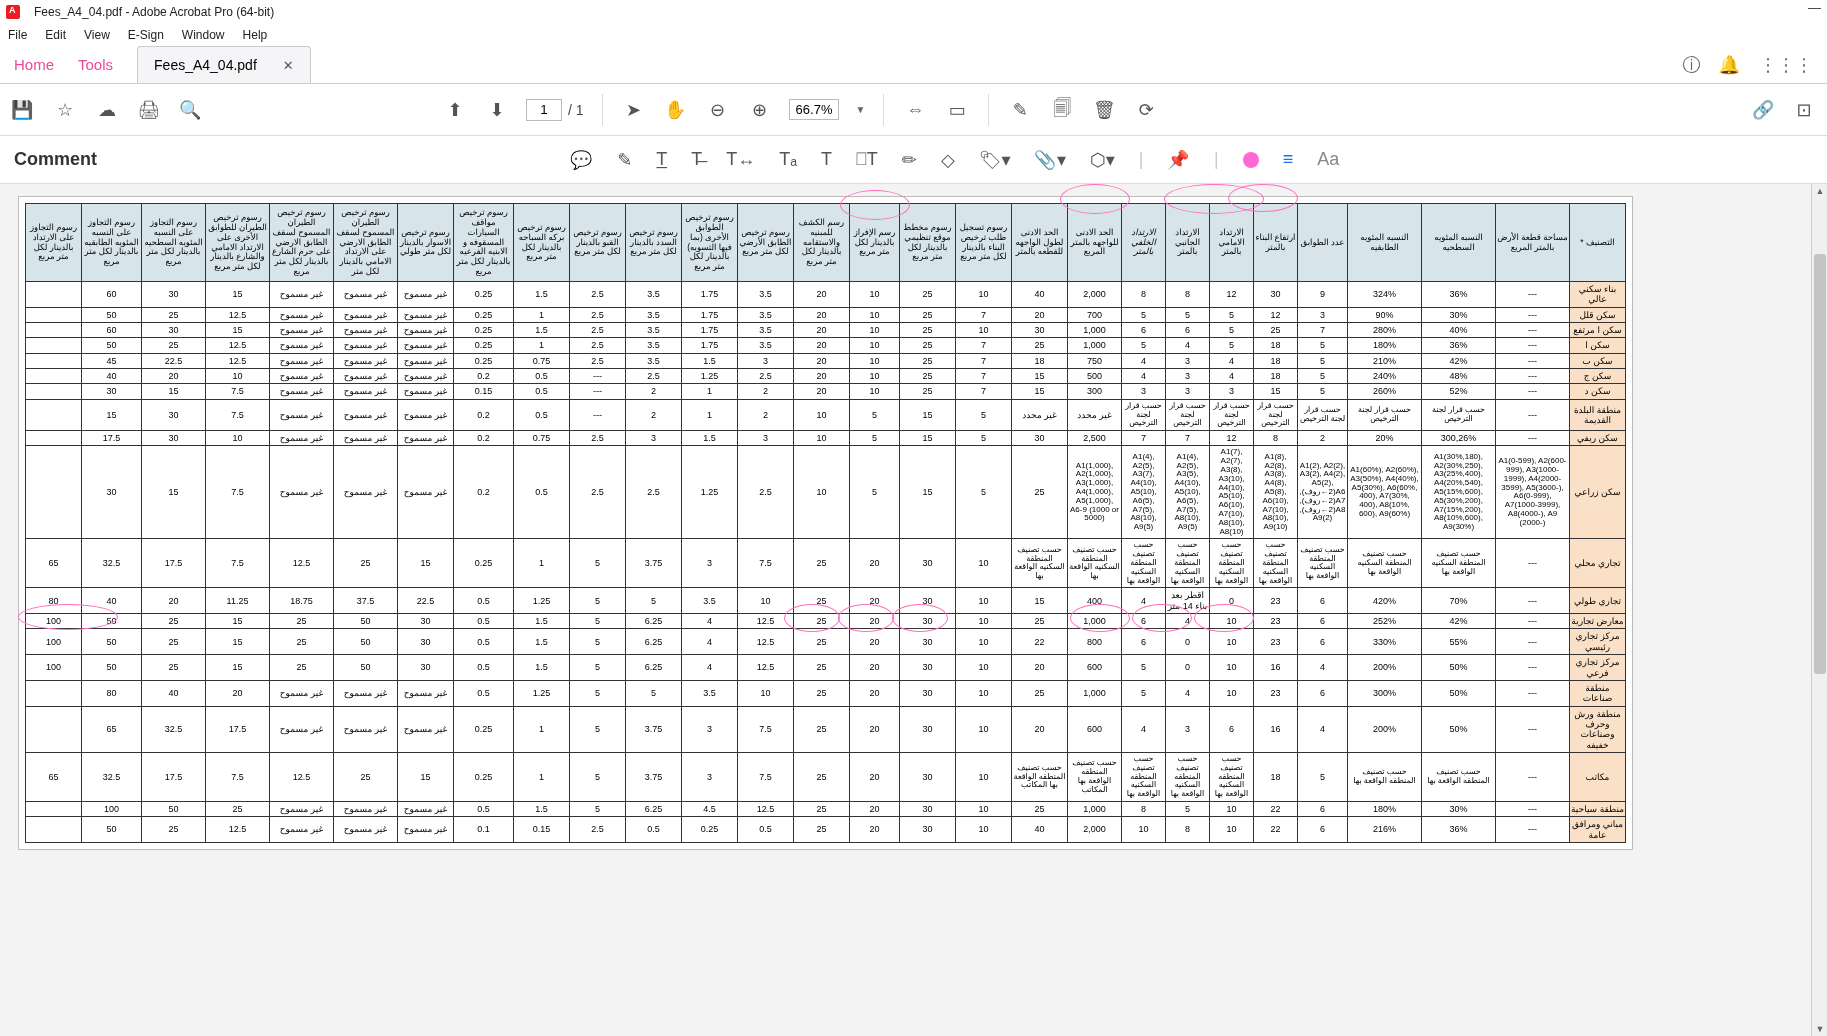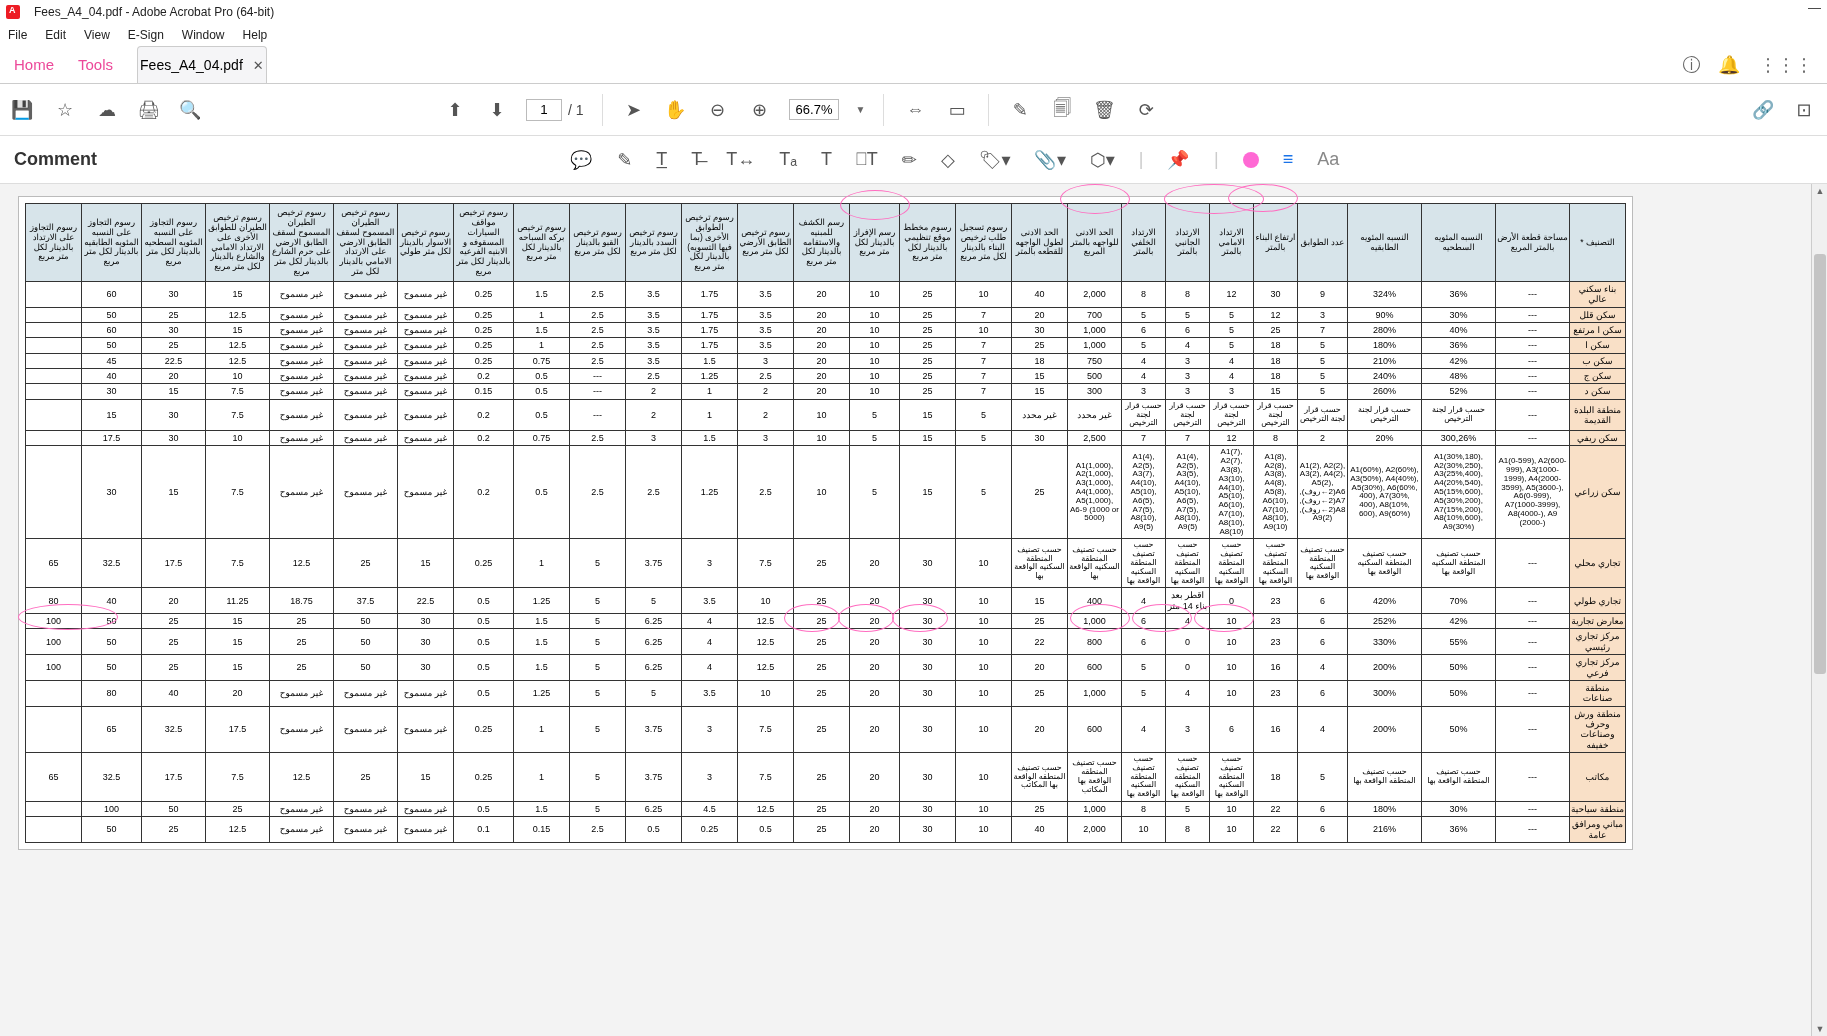--- a/index.html
+++ b/index.html
@@ -4,21 +4,21 @@
 <style>
 *{box-sizing:border-box;margin:0;padding:0;font-family:"Segoe UI",Arial,sans-serif}
 body{background:#fff;overflow:hidden;width:1827px;height:1036px;position:relative}
 .title-bar{height:24px;display:flex;align-items:center;padding:2px 6px;font-size:12px;color:#222;gap:14px}
 .title-bar .pdf-icon{width:14px;height:14px;background:#ed1c24;border-radius:2px;position:relative}
 .title-bar .pdf-icon::after{content:"A";position:absolute;color:#fff;font-size:9px;font-weight:bold;left:3px;top:0}
 .win-controls{position:absolute;right:6px;top:0;display:flex;gap:10px;font-size:13px;color:#333}
 .menu-bar{height:22px;display:flex;align-items:center;padding:0 8px;gap:18px;font-size:12px;color:#222}
 .tab-strip{height:38px;display:flex;align-items:center;border-bottom:1px solid #ccc;padding:0 14px;gap:24px}
 .tab-strip .home,.tab-strip .tools{font-size:15px;color:#ec4899}
-.file-tab{display:flex;align-items:center;gap:10px;height:100%;padding:0 2px;border-top:2px solid transparent;background:#f5f5f7;border:1px solid #ccc;border-bottom:none;border-radius:4px 4px 0 0;font-size:14px}
+.file-tab{display:flex;align-items:center;gap:26px;height:100%;padding:0 16px;border-top:2px solid transparent;background:#f5f5f7;border:1px solid #ccc;border-bottom:none;border-radius:4px 4px 0 0;font-size:14px}
 .file-tab .close{font-size:13px;color:#555}
 .right-icons-top{margin-left:auto;display:flex;gap:18px;align-items:center;color:#666;font-size:18px}
 .main-toolbar{height:52px;border-bottom:1px solid #ddd;display:flex;align-items:center;padding:0 10px;gap:18px}
 .tb-group{display:flex;align-items:center;gap:16px}
 .icon-btn{width:26px;height:26px;display:inline-flex;align-items:center;justify-content:center;color:#555;font-size:18px}
 .page-box{display:flex;align-items:center;gap:6px;font-size:14px;color:#444}
 .page-input{width:36px;height:22px;text-align:center;border:1px solid #bbb}
 .zoom-val{border:1px solid #bbb;padding:2px 6px;font-size:13px}
 .tb-sep{width:1px;height:32px;background:#ddd}
 .main-toolbar .rtools{margin-left:auto;display:flex;gap:14px}
@@ -147,21 +147,21 @@
       <thead>
           <tr id="hdr">
             <th style="width: 56px; height: 78px;">التصنيف *</th>
             <th style="width: 74px; height: 78px;">مساحة قطعة الأرض بالمتر المربع</th>
             <th style="width: 74px; height: 78px;">النسبه المئويه السطحيه</th>
             <th style="width: 74px; height: 78px;">النسبه المئويه الطابقيه</th>
             <th style="width: 50px; height: 78px;">عدد الطوابق</th>
             <th style="width: 44px; height: 78px;">ارتفاع البناء بالمتر</th>
             <th style="width: 44px; height: 78px; font-family: Liberation Serif, serif;">الارتداد الامامي بالمتر</th>
             <th style="width: 44px; height: 78px;">الارتداد الجانبي بالمتر</th>
-            <th style="width: 44px; height: 78px;">الارتداد الخلفي بالمتر</th>
+            <th style="width: 44px; height: 78px; font-style: italic;">الارتداد الخلفي بالمتر</th>
             <th style="width: 54px; height: 78px;">الحد الادنى للواجهه بالمتر المربع</th>
             <th style="width: 56px; height: 78px;">الحد الادنى لطول الواجهه للقطعه بالمتر</th>
             <th style="width: 56px; height: 78px;">رسوم تسجيل طلب ترخيص البناء بالدينار لكل متر مربع</th>
             <th style="width: 56px; height: 78px; text-align: center;">رسوم مخطط موقع تنظيمي بالدينار لكل متر مربع</th>
             <th style="width: 50px; height: 78px;">رسم الإفراز بالدينار لكل متر مربع</th>
             <th style="width: 56px; height: 78px;">رسم الكشف للمبنيه والاستقامه بالدينار لكل متر مربع</th>
             <th style="width: 56px; height: 78px;">رسوم ترخيص الطابق الأرضي لكل متر مربع</th>
             <th style="width: 56px; height: 78px;">رسوم ترخيص الطوابق الأخرى (بما فيها التسويه) بالدينار لكل متر مربع</th>
             <th style="width: 56px; height: 78px;">رسوم ترخيص السدد بالدينار لكل متر مربع</th>
             <th style="width: 56px; height: 78px;">رسوم ترخيص القبو بالدينار لكل متر مربع</th>

